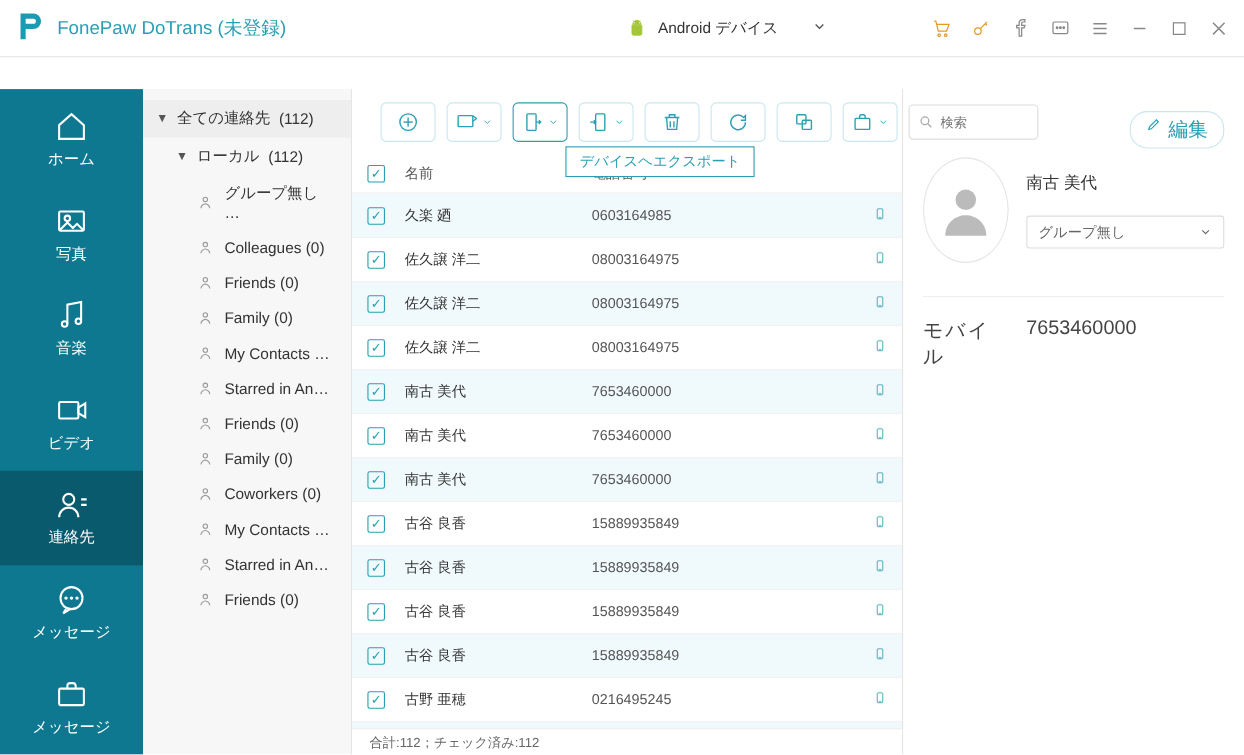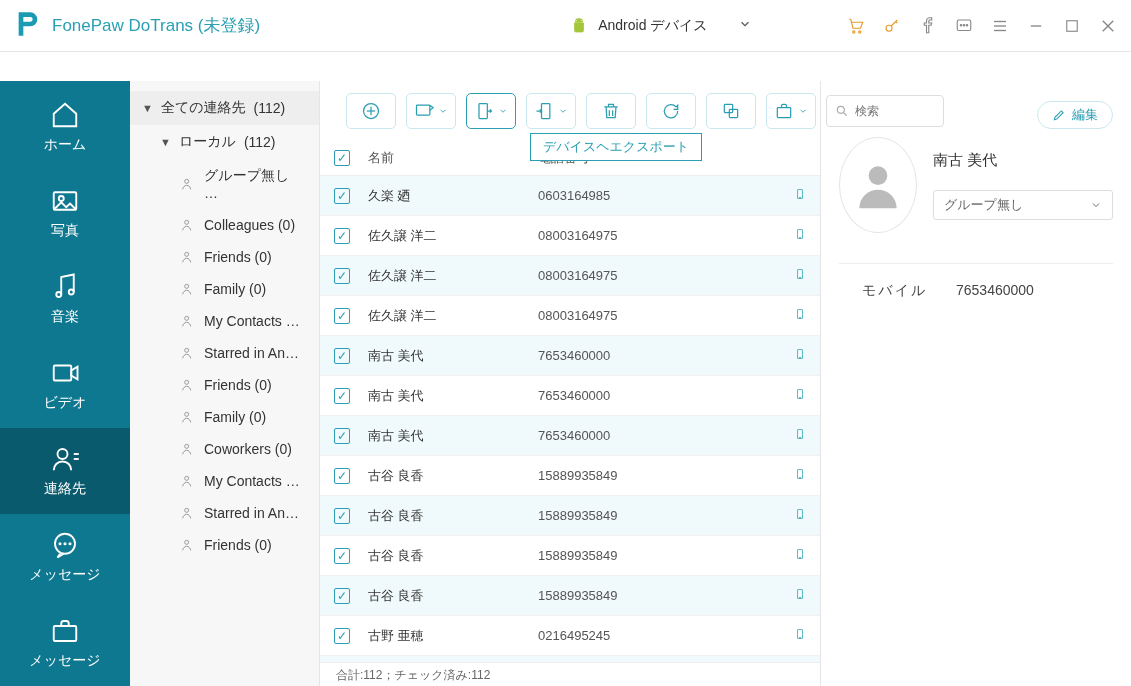--- a/index.html
+++ b/index.html
@@ -64,21 +64,21 @@
 .tool-btn.active { border: 1.5px solid #2a9fb3; }
 .tool-btn svg { width: 20px; height: 20px; }
 .tool-btn .mini-chevron { width: 10px; height: 10px; }
 .search-box {
   margin-left: auto; height: 32px; width: 120px; border: 1px solid #ddd; border-radius: 4px;
   display: flex; align-items: center; padding: 0 8px; gap: 6px; color: #aaa;
 }
 .search-box svg { width: 14px; height: 14px; }
 .search-box input { border: none; outline: none; width: 80px; font-size: 12px; background: transparent; }
 .tooltip {
-  position: absolute; top: 52px; left: 210px; border: 1px solid #2a9fb3;
+  position: absolute; top: 52px; left: 194px; border: 1px solid #2a9fb3;
   padding: 4px 12px; background: #fff; color: #2a9fb3; font-size: 13px;
 }
 
 .table-head {
   display: flex; align-items: center; padding: 8px 14px; font-size: 13px; color: #555;
   border-bottom: 1px solid #eee;
 }
 .col-check { width: 34px; display: flex; align-items: center; }
 .col-name { width: 170px; }
 .col-phone { flex: 1; }
@@ -97,37 +97,37 @@
 .row .col-dev svg { width: 12px; height: 16px; color: #2a9fb3; }
 
 .status {
   height: 24px; border-top: 1px solid #eee; font-size: 12px; color: #666;
   padding: 4px 16px;
 }
 
 .detail-pane { width: 310px; padding: 20px 18px; display: flex; flex-direction: column; }
 .edit-btn {
   align-self: flex-end; border: 1px solid #c9e7ee; color: #2a9fb3; border-radius: 16px;
-  padding: 4px 14px; display: flex; align-items: center; gap: 6px; font-size: 13px; cursor: pointer;
+  padding: 4px 14px; display: flex; align-items: flex-start; gap: 6px; font-size: 18px; cursor: pointer;
 }
 .edit-btn svg { width: 14px; height: 14px; }
 .profile-row { display: flex; align-items: center; gap: 16px; margin-top: 8px; }
 .avatar {
   width: 96px; height: 96px; border-radius: 50%; border: 1px solid #e5e5e5;
   display: flex; align-items: center; justify-content: center; color: #bbb;
 }
 .avatar svg { width: 56px; height: 56px; }
 .contact-name { font-size: 15px; font-weight: 500; }
 .group-select {
   margin-top: 16px; width: 100%; height: 30px; border: 1px solid #ddd; border-radius: 3px;
   display: flex; align-items: center; justify-content: space-between; padding: 0 10px;
   font-size: 13px; color: #666;
 }
 .divider { width: 100%; height: 1px; background: #eee; margin: 30px 0 18px; }
-.field-row { display: flex; gap: 24px; font-size: 14px; color: #444; margin-left: 23px; }
+.field-row { display: flex; gap: 24px; font-size: 18px; color: #444; }
 .field-row .lbl { width: 70px; letter-spacing: 2px; }
 </style>
 </head>
 <body>
 
 <div class="app">
 
   <div class="header">
     <span>
       <svg class="logo" viewBox="0 0 24 24" fill="currentColor">

